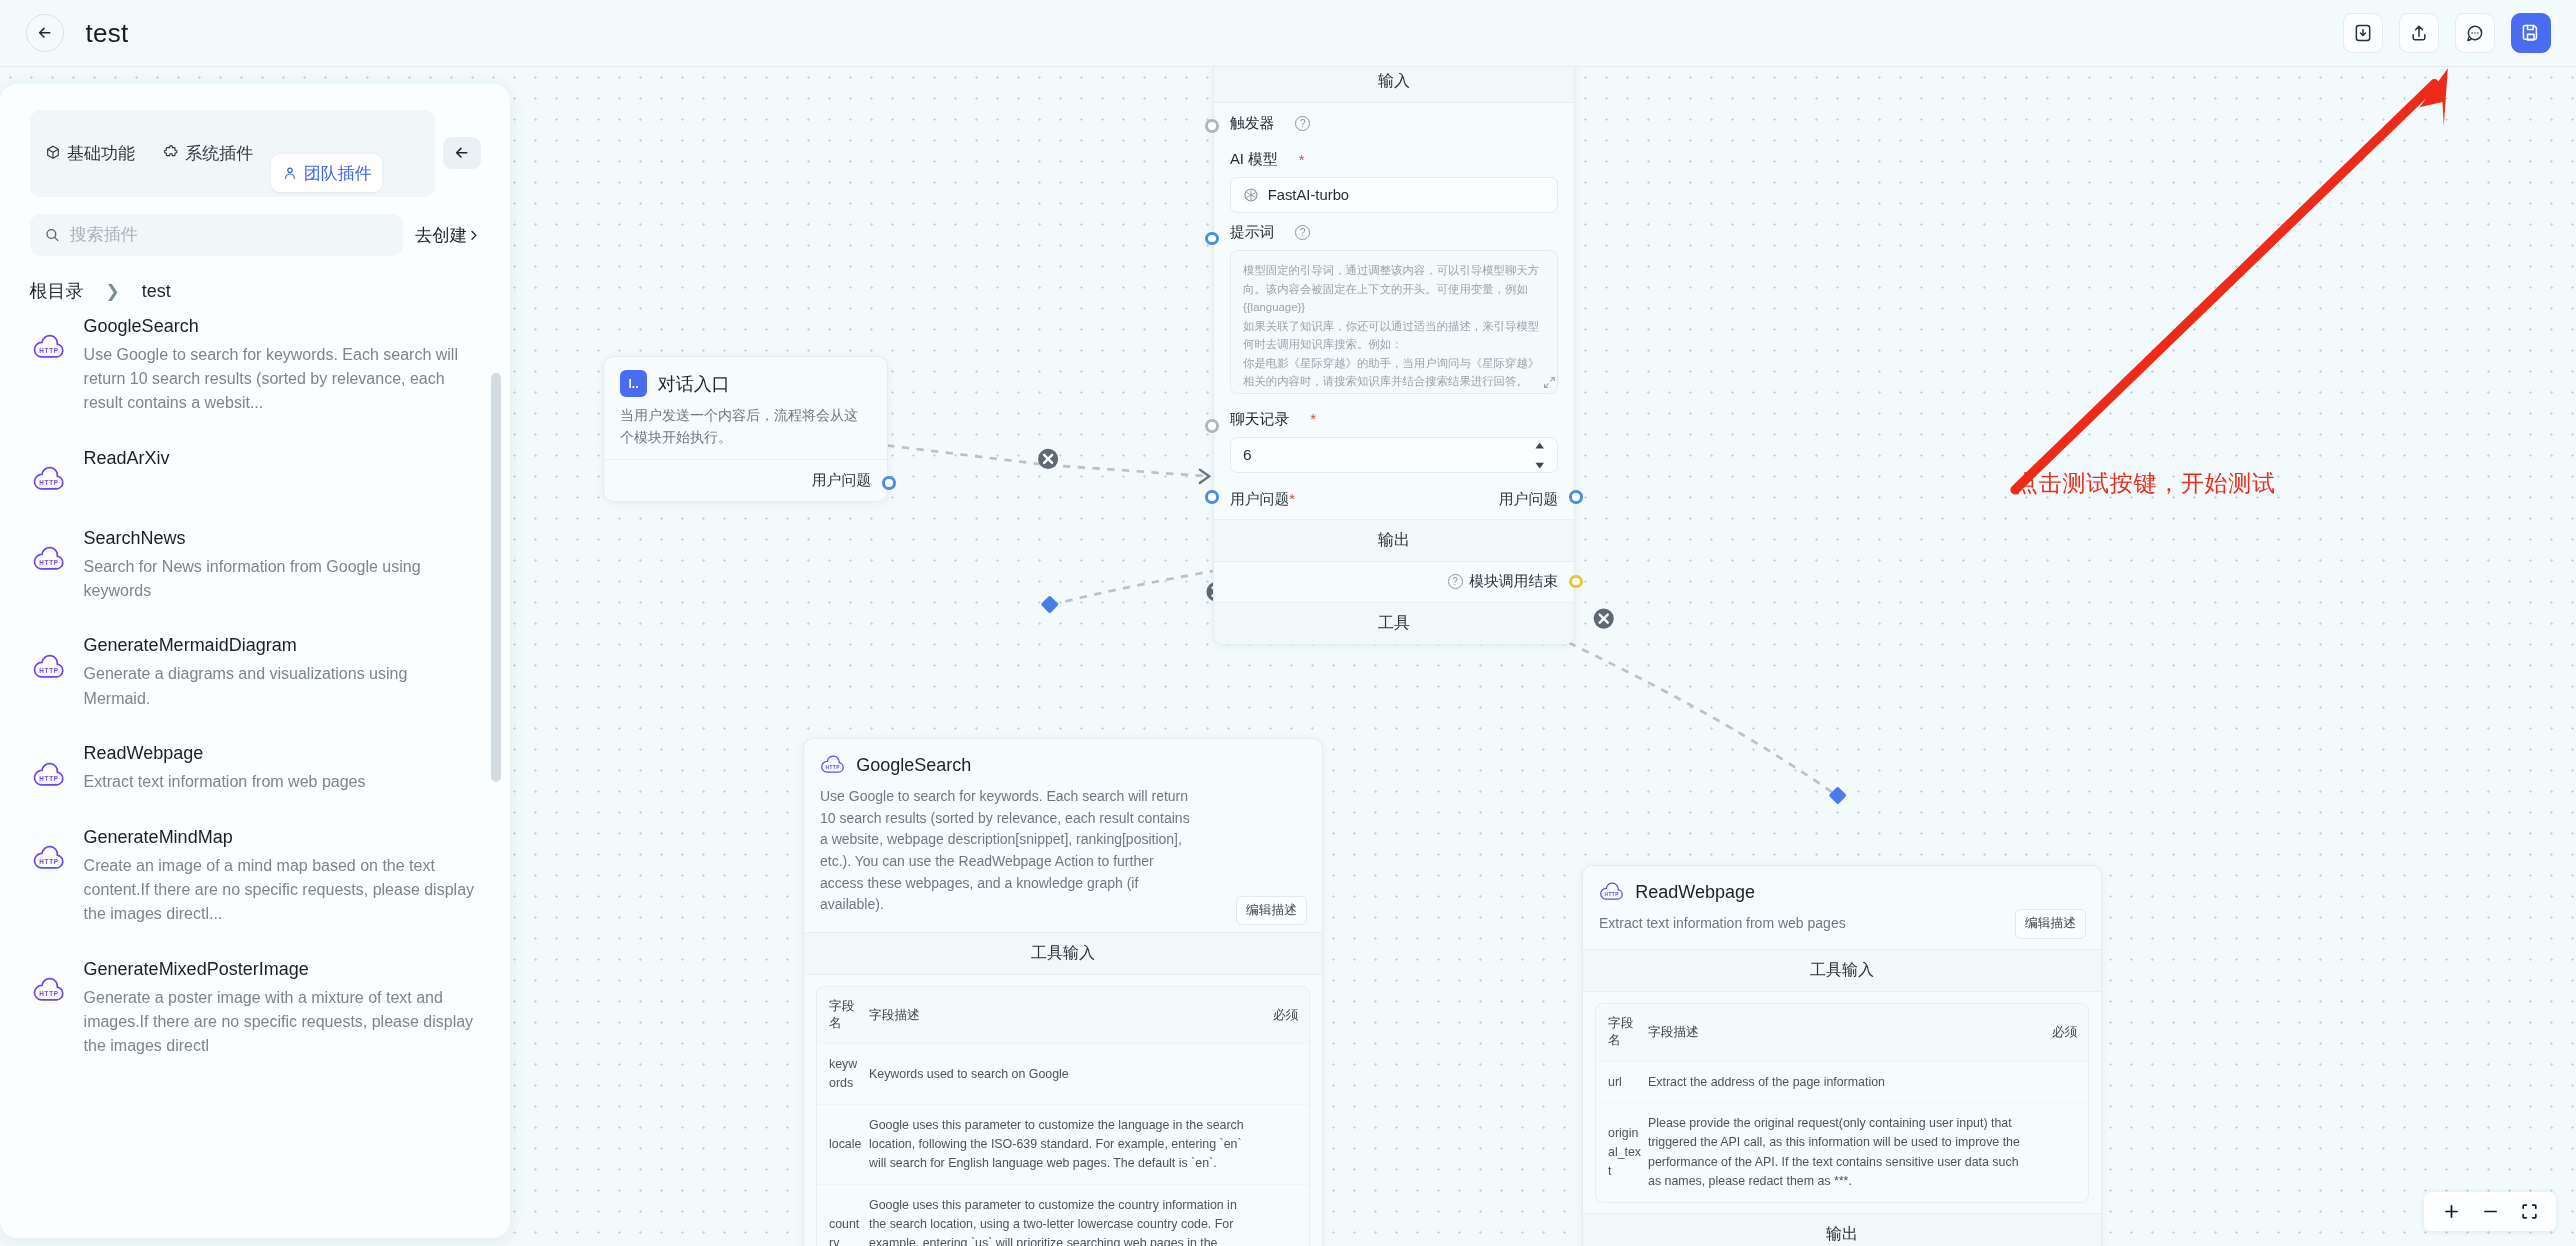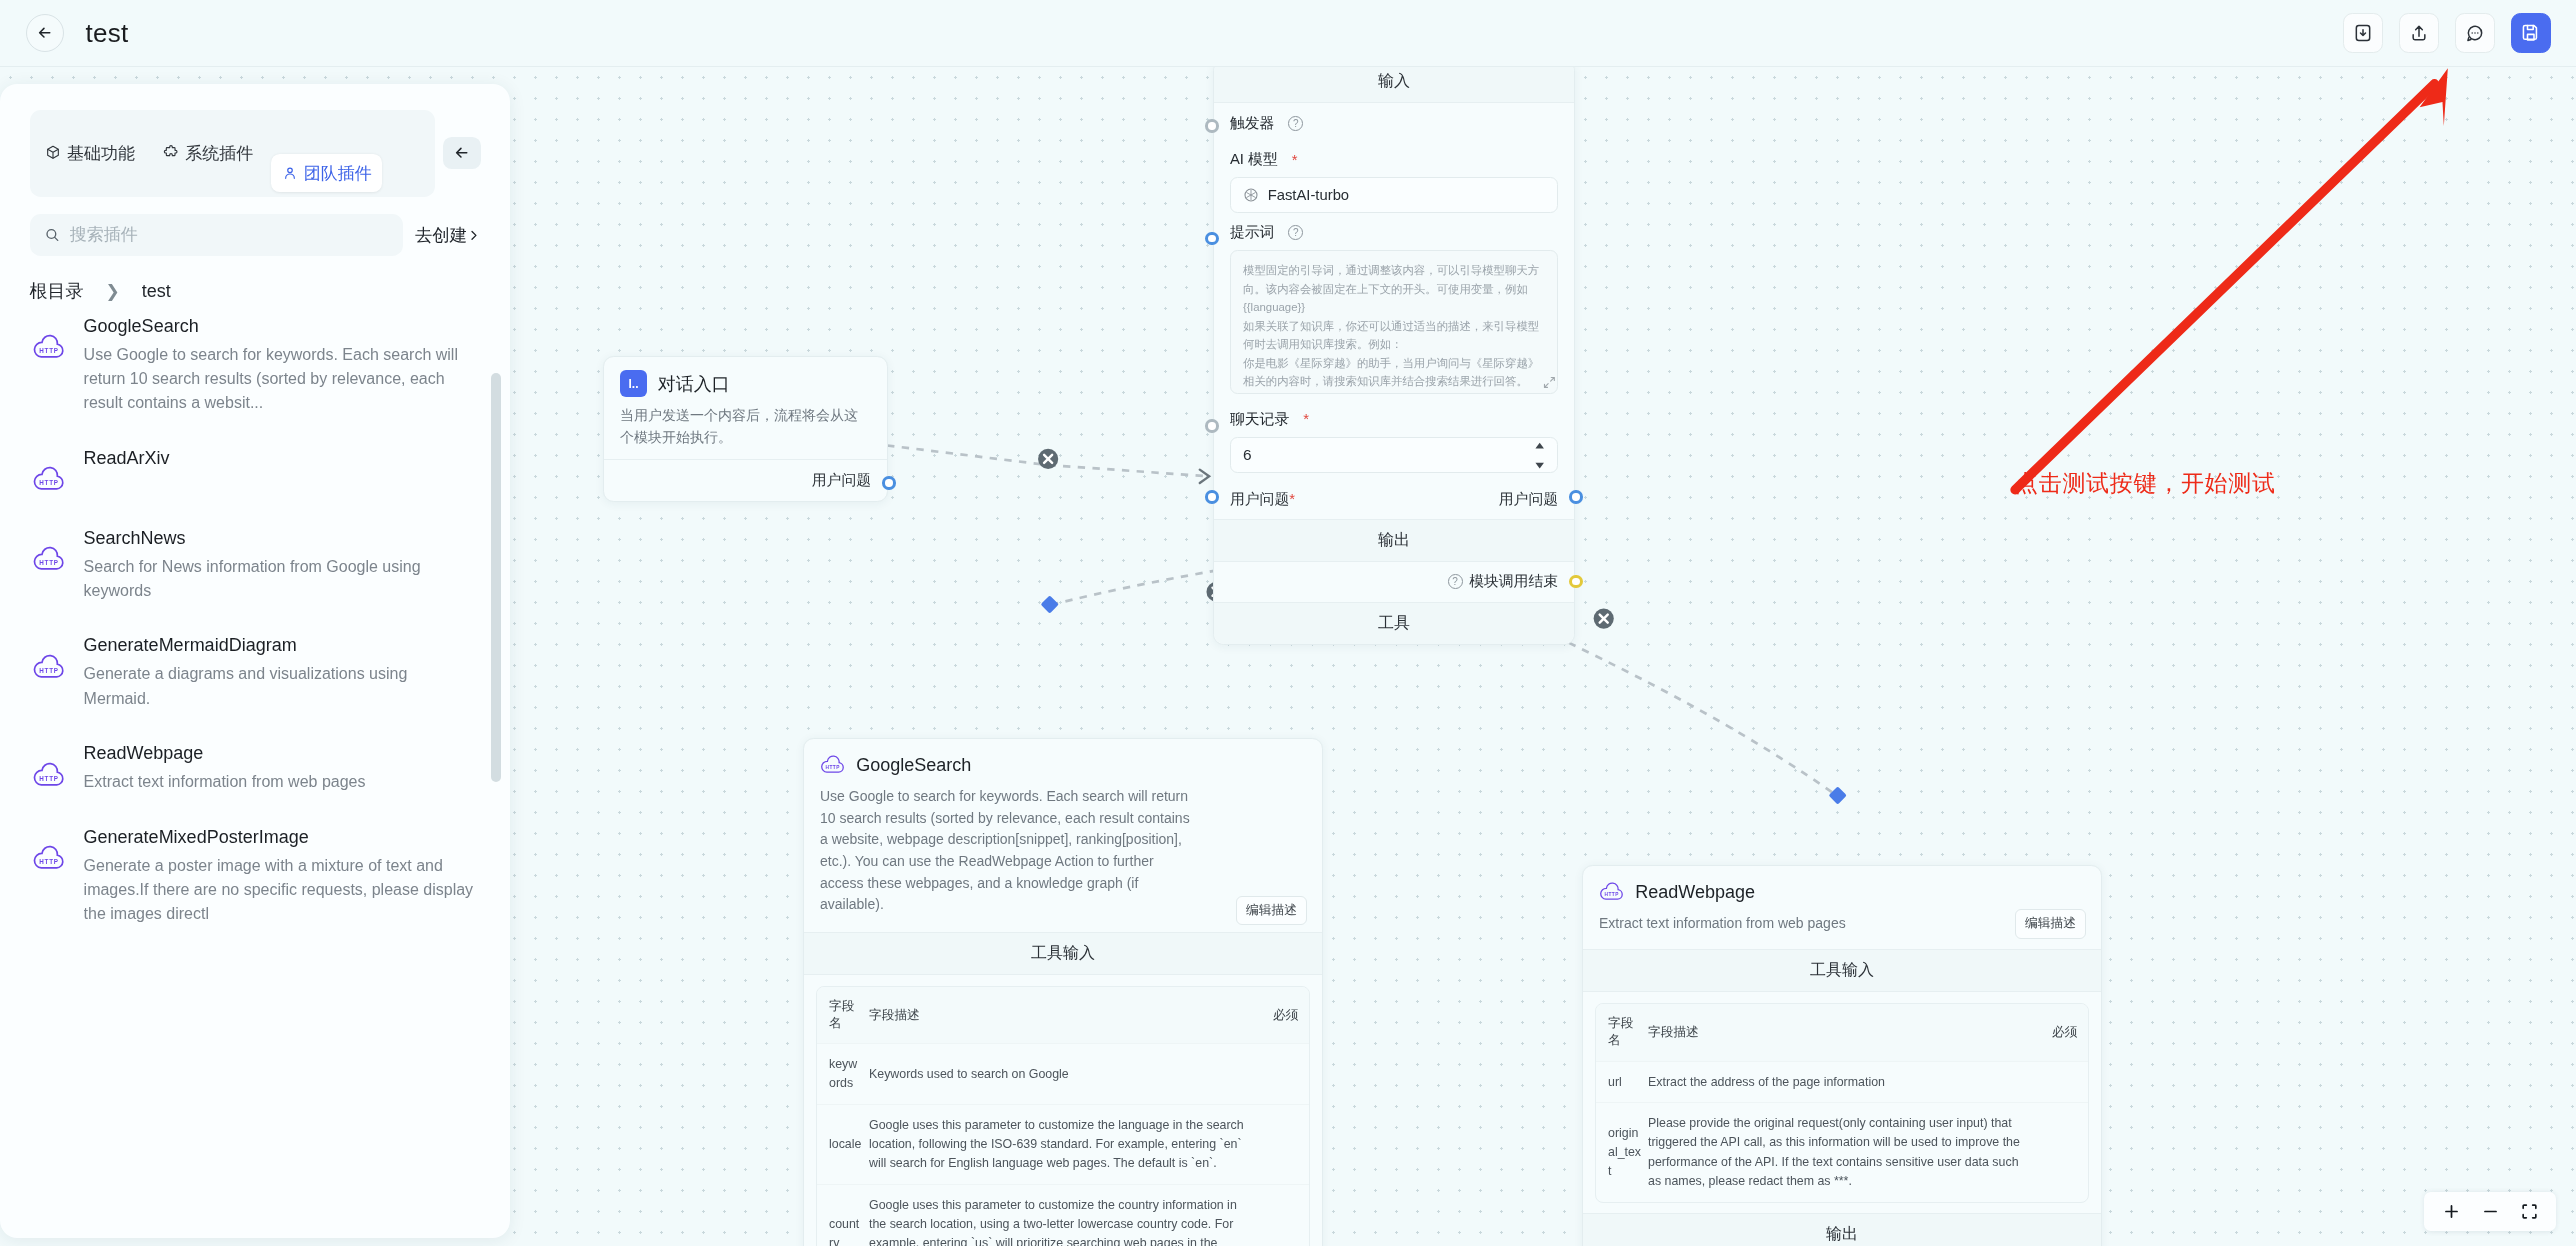--- a/index.html
+++ b/index.html
@@ -139,21 +139,21 @@
   .port.r { right: -8.7px; }
   .port.l { left: -8.7px; }
 
   
   #node-entry { left: 603px; top: 289px; width: 285px; }
 
   
   #node-ai { left: 1213px; top: -6.7px; width: 362px; }
   .ai-field { padding: 6.7px 16px 2.7px 16px; position: relative; }
   .ai-label {
-    font-size: 14.8px; color: #242a30; display: flex; align-items: center; gap: 14px;
+    font-size: 14.8px; color: #242a30; display: flex; align-items: center; gap: 21px;
     margin-bottom: 8px;
   }
   .req-star { color: #e0453c; font-size: 14.8px; }
   .qmark {
     display: inline-flex; width: 14.8px; height: 14.8px; border-radius: 50%;
     border: 1px solid #8d969d; color: #8d969d; font-size: 10px;
     align-items: center; justify-content: center;
   }
   .ai-select {
     height: 36px; border: 0.7px solid #e2ebed; border-radius: 7.4px;
@@ -596,20 +596,32 @@
         </span>
       </div>
       <div class="plugin-item">
         <span class="plugin-icon">
           <svg width="34" height="28" viewBox="0 0 48 40">
             <path d="M13 34h22a9 9 0 001-17.9A11 11 0 0014 13.5 8.5 8.5 0 0013 34z" fill="none" stroke="#6d46e8" stroke-width="2.4"></path>
             <text x="24" y="28" font-size="9" font-family="Liberation Sans, sans-serif" font-weight="bold" fill="#6d46e8" text-anchor="middle" letter-spacing="1">HTTP</text>
           </svg>
         </span>
         <span class="plugin-text">
+          <div class="plugin-name">GenerateMindMap</div>
+          <div class="plugin-desc">Create an image of a mind map based on the text content.If there are no specific requests, please display the images directl...</div>
+        </span>
+      </div>
+      <div class="plugin-item">
+        <span class="plugin-icon">
+          <svg width="34" height="28" viewBox="0 0 48 40">
+            <path d="M13 34h22a9 9 0 001-17.9A11 11 0 0014 13.5 8.5 8.5 0 0013 34z" fill="none" stroke="#6d46e8" stroke-width="2.4"></path>
+            <text x="24" y="28" font-size="9" font-family="Liberation Sans, sans-serif" font-weight="bold" fill="#6d46e8" text-anchor="middle" letter-spacing="1">HTTP</text>
+          </svg>
+        </span>
+        <span class="plugin-text">
           <div class="plugin-name">GenerateMixedPosterImage</div>
           <div class="plugin-desc">Generate a poster image with a mixture of text and images.If there are no specific requests, please display the images directl</div>
         </span>
       </div>
     </div>
 
     <div class="side-scrollbar"></div>
   </div>
 
   <div class="zoom-controls">

